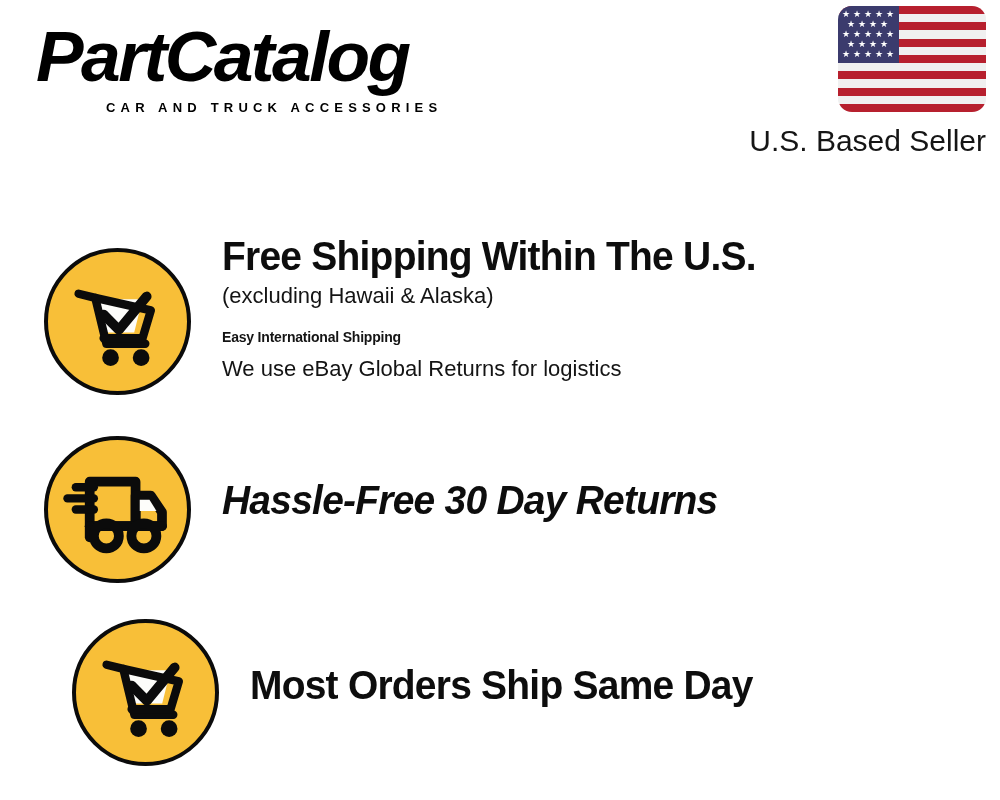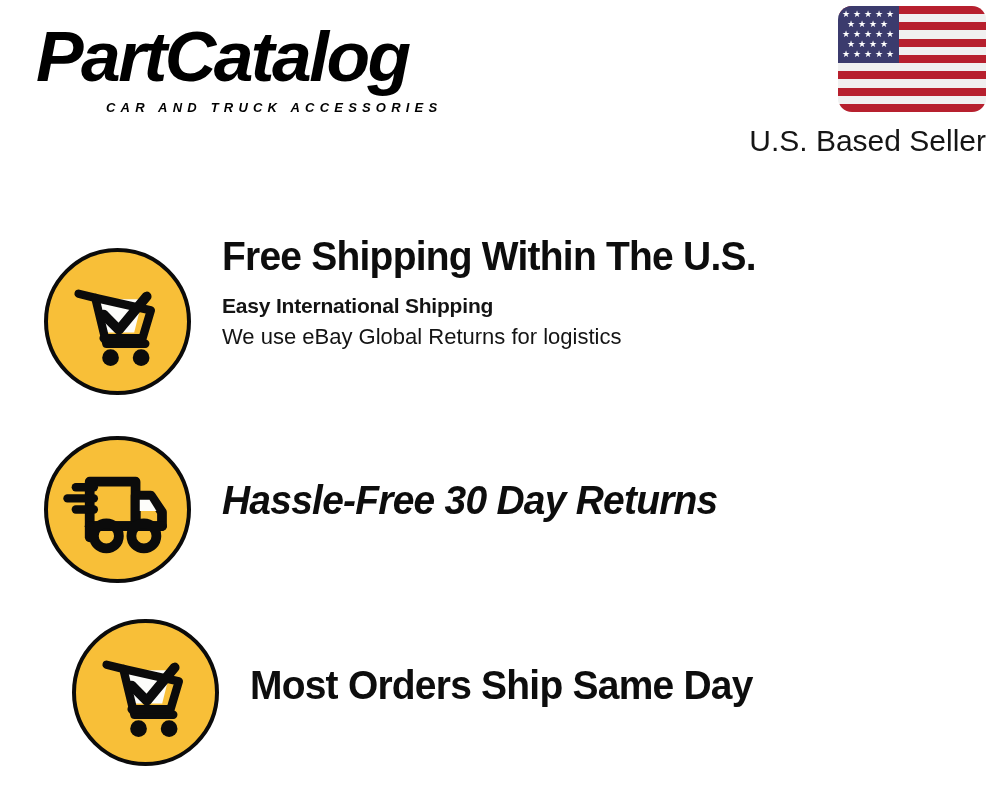--- a/index.html
+++ b/index.html
@@ -46,21 +46,20 @@
     white-space: nowrap;
     transform: scaleX(1.02);
     transform-origin: left center;
   }
   #brand-logo-tagline {
     position: absolute;
     left: 70px;
     top: 80px;
     font-family: "Liberation Sans", sans-serif;
     font-weight: 700;
-    font-style: italic;
     font-size: 13px;
     letter-spacing: 5.2px;
     color: #000000;
     white-space: nowrap;
   }
 
   
   #seller-badge {
     position: absolute;
     right: 14px;
@@ -165,21 +164,21 @@
   .feature-sub {
     font-family: "Liberation Sans", sans-serif;
     font-weight: 400;
     font-size: 22px;
     line-height: 32px;
     color: #141414;
     white-space: nowrap;
   }
   .feature-sub.bold {
     font-weight: 700;
-    font-size: 21px;
+    font-size: 14px;
     line-height: 31px;
     letter-spacing: -0.2px;
   }
   .gap-sm { height: 10px; }
 </style>
 </head>
 <body>
 
 <div id="header">
 
@@ -242,20 +241,21 @@
         <polygon points="34,34 68,34 62,58 40,58" fill="#fdfdfa"></polygon>
         <path d="M22,30 L34,33 L42,66 L70,66" fill="none" stroke="#0b0b0b" stroke-width="6" stroke-linecap="round" stroke-linejoin="round"></path>
         <path d="M34,33 L74,42 L68,62 L40,62" fill="none" stroke="#0b0b0b" stroke-width="6" stroke-linecap="round" stroke-linejoin="round"></path>
         <path d="M40,45 L51,56 L71,32" fill="none" stroke="#0b0b0b" stroke-width="7" stroke-linecap="round" stroke-linejoin="round"></path>
         <circle cx="45" cy="76" r="6" fill="#0b0b0b"></circle>
         <circle cx="67" cy="76" r="6" fill="#0b0b0b"></circle>
       </svg>
     </div>
     <div class="feature-text">
       <div class="feature-title">Free Shipping Within The U.S.</div>
+      <div class="feature-sub">(excluding Hawaii &amp; Alaska)</div>
       <div class="gap-sm"></div>
       <div class="feature-sub bold">Easy International Shipping</div>
       <div class="feature-sub">We use eBay Global Returns for logistics</div>
     </div>
   </div>
 
   <div class="feature-row" id="feature-row-1">
     <div class="feature-icon">
       <svg viewBox="0 0 100 100" aria-hidden="true">
         <path d="M30,30 L63,30 L63,62 L30,62 Z" fill="none" stroke="#0b0b0b" stroke-width="7" stroke-linejoin="round"></path>

